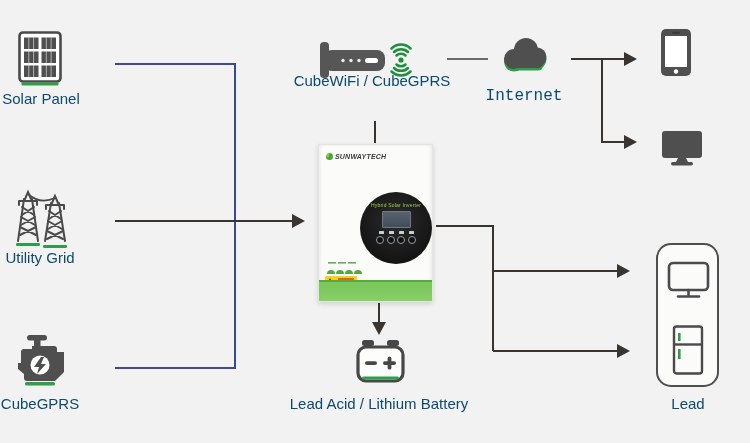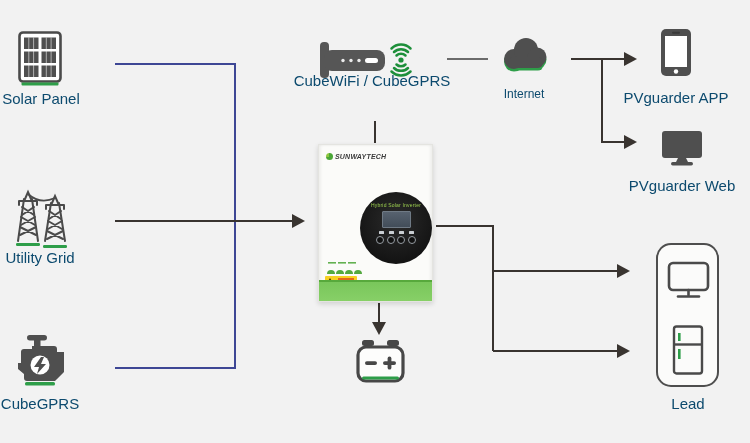--- a/index.html
+++ b/index.html
@@ -5,21 +5,21 @@
   html,body{margin:0;padding:0;background:#f2f2f2;}
   .canvas{
     position:relative;width:750px;height:443px;background:#f2f2f2;
     font-family:"Liberation Sans",sans-serif;overflow:hidden;
   }
   .abs{position:absolute;}
   .label{
     position:absolute;transform:translateX(-50%);
     color:#0c4a6e;font-size:15px;white-space:nowrap;text-align:center;
   }
-  .label.big{font-size:12px;}
+  .label.big{font-size:16px;font-family:Liberation Mono, monospace;}
   #connectors{position:absolute;left:0;top:0;z-index:1;}
   .node{z-index:2;}
   
   .inverter{
     position:absolute;left:318px;top:144px;width:115px;height:158px;
     background:#fbfbf9;border:1px solid #e4e4e0;box-sizing:border-box;
     box-shadow:0 2px 5px rgba(0,0,0,.14), inset 2px 0 3px rgba(0,0,0,.05), inset -2px 0 3px rgba(0,0,0,.05);
     z-index:2;
   }
   .inv-logo{position:absolute;left:7px;top:8px;display:flex;align-items:center;gap:2px;}
@@ -166,28 +166,26 @@
     </g>
   </svg>
   <div class="label big" style="left:524px;top:87px">Internet</div>
 
   <svg class="abs node" style="left:660px;top:28px" width="32" height="50" viewBox="0 0 32 50">
     <rect x="1" y="1" width="30" height="47" rx="5" fill="#4f4f4f"></rect>
     <rect x="12" y="3.8" width="8" height="2" rx="1" fill="#3a3a3a"></rect>
     <rect x="5" y="8" width="22" height="31" fill="#ffffff"></rect>
     <circle cx="16" cy="43.5" r="2.2" fill="#ffffff"></circle>
   </svg>
-  <div class="label" style="left:676px;top:89px">PVguarder APP</div>
 
   <svg class="abs node" style="left:661px;top:131px" width="42" height="39" viewBox="0 0 42 39">
     <rect x="1" y="0" width="40" height="27" rx="3" fill="#4f4f4f"></rect>
     <polygon points="17,27 25,27 27,31 15,31" fill="#4f4f4f"></polygon>
     <rect x="10" y="31" width="22" height="3.5" rx="1.7" fill="#4f4f4f"></rect>
   </svg>
-  <div class="label" style="left:682px;top:177px">PVguarder Web</div>
 
   <div class="inverter">
     <div class="inv-logo">
       <span class="inv-logo-mark"></span>
       <span class="inv-brand">SUNWAYTECH</span>
     </div>
     <div class="inv-circle">
       <div class="inv-circle-title">Hybrid Solar Inverter</div>
       <div class="inv-lcd"></div>
       <div class="inv-keymarks">
@@ -222,20 +220,21 @@
 
   <svg class="abs node" style="left:356px;top:339px" width="50" height="46" viewBox="0 0 50 46">
     <rect x="6" y="1" width="12" height="6" rx="2.5" fill="#474747"></rect>
     <rect x="31" y="1" width="12" height="6" rx="2.5" fill="#474747"></rect>
     <rect x="2" y="8" width="45" height="34" rx="8" fill="#fdfdfc" stroke="#474747" stroke-width="3.2"></rect>
     <rect x="6" y="37.5" width="37" height="3" rx="1.5" fill="#2e9e49"></rect>
     <rect x="9" y="22.2" width="12" height="3.8" rx="1.9" fill="#474747"></rect>
     <rect x="27" y="22.2" width="13" height="3.8" rx="1.9" fill="#474747"></rect>
     <rect x="31.6" y="17.6" width="3.8" height="13" rx="1.9" fill="#474747"></rect>
   </svg>
+  <div class="label" style="left:379px;top:395px">Lead Acid / Lithium Battery</div>
 
   <div class="homebox">
     <svg class="abs" style="left:9px;top:16px" width="44" height="40" viewBox="0 0 44 40">
       <g fill="none" stroke="#4a4a4a" stroke-width="2.6" stroke-linecap="round">
         <rect x="2" y="2" width="39" height="27" rx="4"></rect>
         <path d="M21.5,29 V34"></path>
         <path d="M11,35.5 H32"></path>
       </g>
     </svg>
     <svg class="abs" style="left:14px;top:80px" width="33" height="52" viewBox="0 0 33 52">

